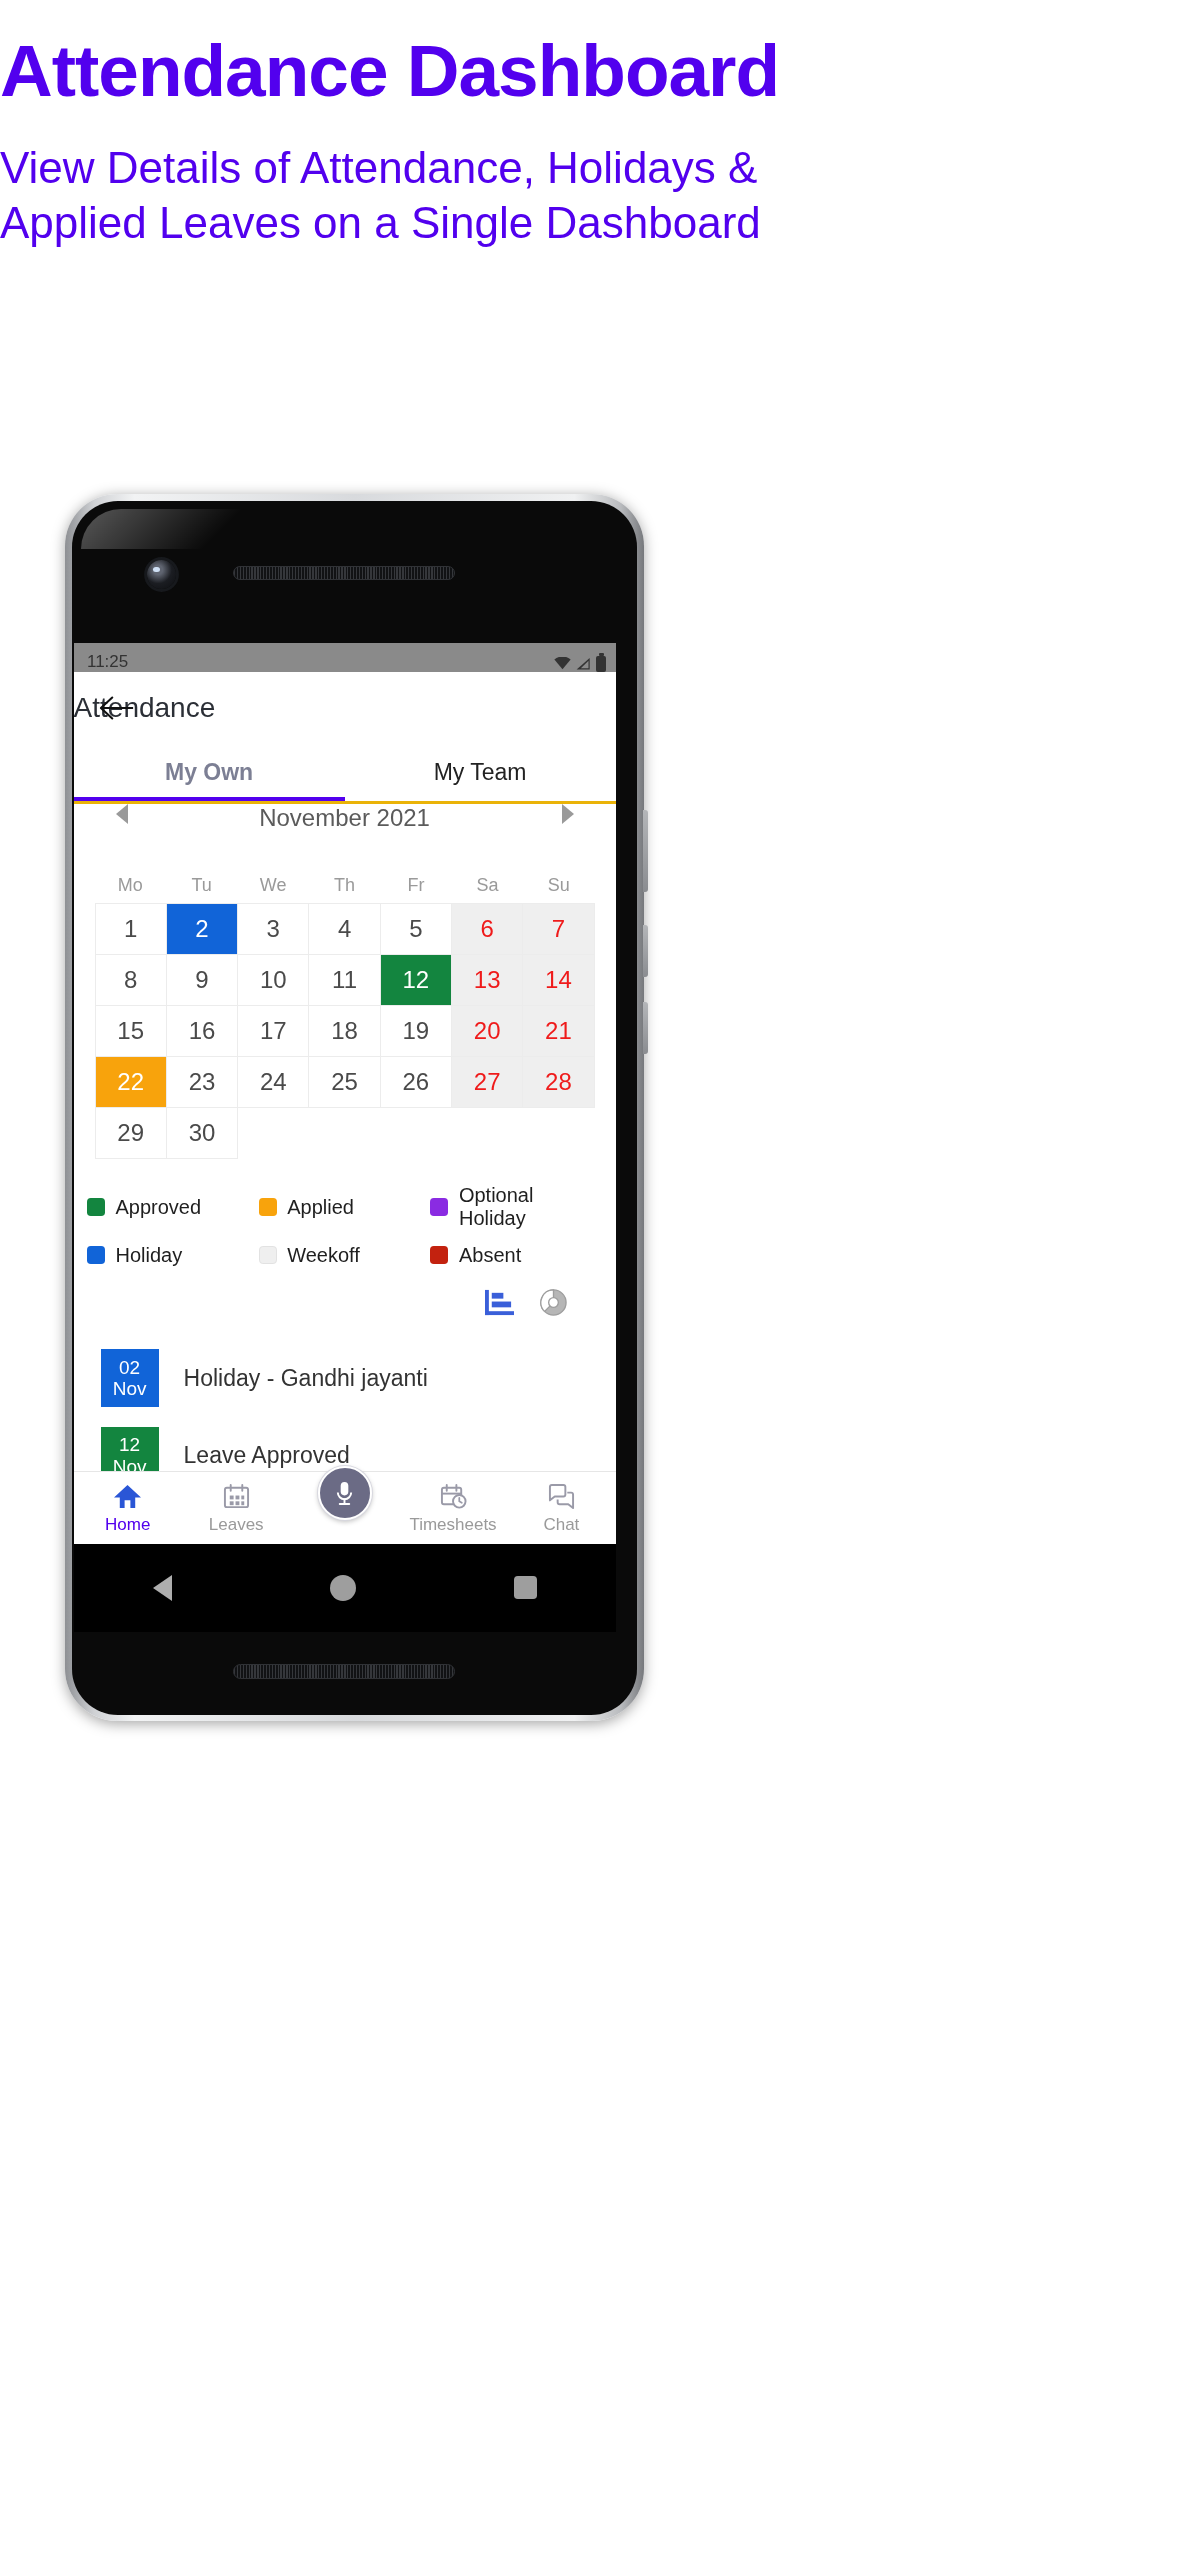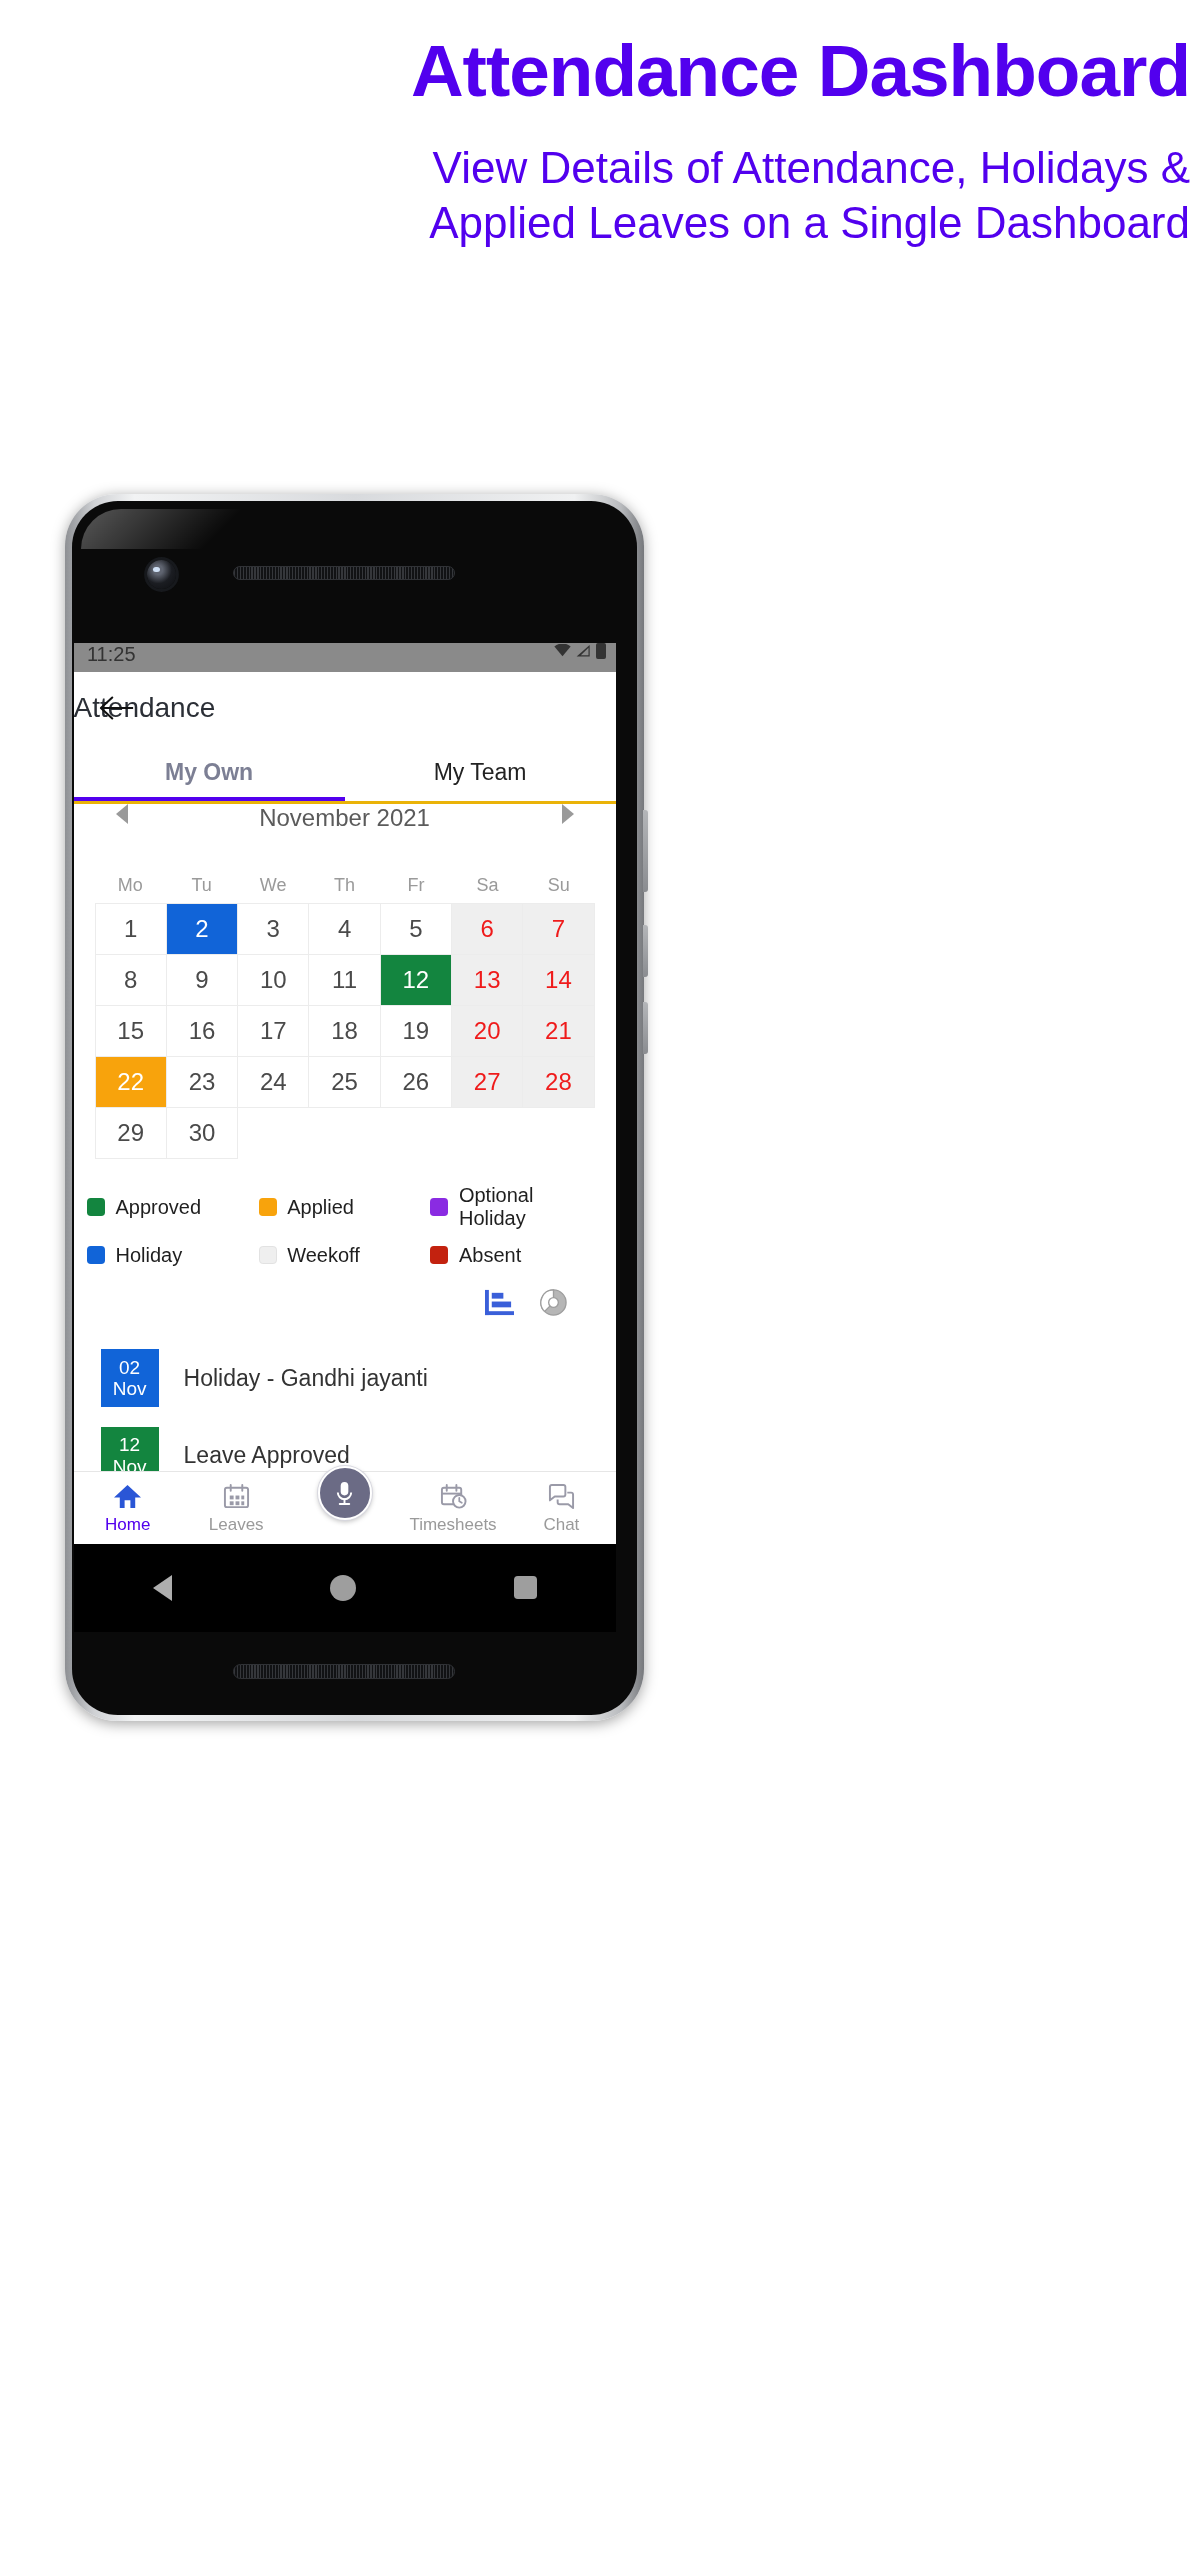--- a/index.html
+++ b/index.html
@@ -7,21 +7,21 @@
     width: 1190px; height: 2576px;
     background: #ffffff;
     font-family: "Liberation Sans", sans-serif;
     overflow: hidden;
   }
 
   
   .promo {
     width: 1190px;
     padding-top: 31px;
-    text-align: right;
+    text-align: left;
   }
   .promo-title {
     font-size: 73px;
     font-weight: 700;
     color: #5200ee;
     letter-spacing: -1px;
     line-height: 1.1;
   }
   .promo-sub {
     margin-top: 29px;
@@ -115,24 +115,24 @@
     width: 542px; height: 901px;
     background: #ffffff;
     overflow: hidden;
   }
 
   
   .statusbar {
     height: 29px;
     background: #8a8a8a;
     display: flex;
-    align-items: flex-start;
+    align-items: flex-end;
     padding: 0 9.6px 0 13.4px;
     color: #333;
-    font-size: 20px;
+    font-size: 17px;
   }
   .statusbar .sb-icons {
     margin-left: auto;
     display: flex;
     align-items: center;
     gap: 4.8px;
   }
   .ic-wifi { width: 17px; height: 13.4px; }
   .ic-signal { width: 16.3px; height: 13.4px; }
   .ic-batt {

